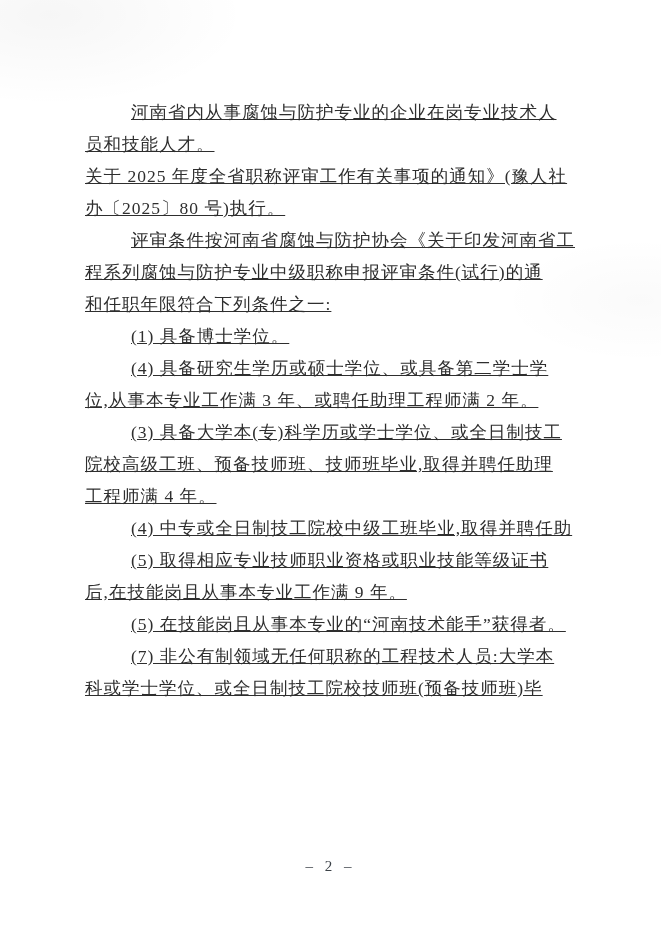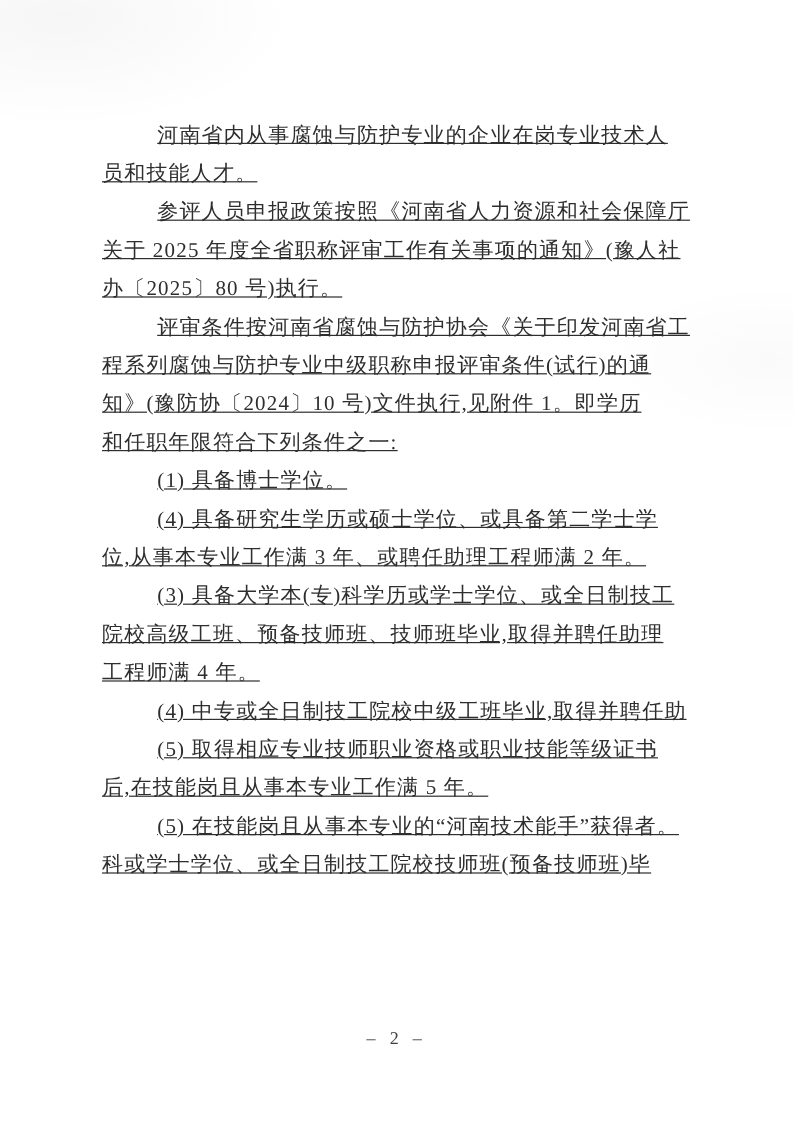--- a/index.html
+++ b/index.html
@@ -56,33 +56,32 @@
     font-family: "Liberation Serif", "DejaVu Serif", serif;
   }
 </style>
 </head>
 <body>
 
 <div class="page">
   <div class="content">
       <div class="line indent">河南省内从事腐蚀与防护专业的企业在岗专业技术人</div>
       <div class="line">员和技能人才。</div>
-      <div class="line indent">参评人员申报政策按照《河南省人力资源和社会保障厅</div>
       <div class="line">关于 2025 年度全省职称评审工作有关事项的通知》(豫人社</div>
       <div class="line">办〔2025〕80 号)执行。</div>
       <div class="line indent">评审条件按河南省腐蚀与防护协会《关于印发河南省工</div>
       <div class="line">程系列腐蚀与防护专业中级职称申报评审条件(试行)的通</div>
-      <div class="line">知》(豫防协〔2024〕10 号)文件执行,见附件 1。即学历</div>
       <div class="line">和任职年限符合下列条件之一:</div>
       <div class="line indent">(1) 具备博士学位。</div>
       <div class="line indent">(4) 具备研究生学历或硕士学位、或具备第二学士学</div>
       <div class="line">位,从事本专业工作满 3 年、或聘任助理工程师满 2 年。</div>
       <div class="line indent">(3) 具备大学本(专)科学历或学士学位、或全日制技工</div>
       <div class="line">院校高级工班、预备技师班、技师班毕业,取得并聘任助理</div>
       <div class="line">工程师满 4 年。</div>
       <div class="line indent">(4) 中专或全日制技工院校中级工班毕业,取得并聘任助</div>
       <div class="line indent">(5) 取得相应专业技师职业资格或职业技能等级证书</div>
-      <div class="line">后,在技能岗且从事本专业工作满 5 年。</div>
+      <div class="line">后,在技能岗且从事本专业工作满 9 年。</div>
       <div class="line indent">(5) 在技能岗且从事本专业的“河南技术能手”获得者。</div>
+      <div class="line indent">(7) 非公有制领域无任何职称的工程技术人员:大学本</div>
       <div class="line">科或学士学位、或全日制技工院校技师班(预备技师班)毕</div>
     </div>
   <div class="page-number">– 2 –</div>
 </div>
 
 </body></html>

